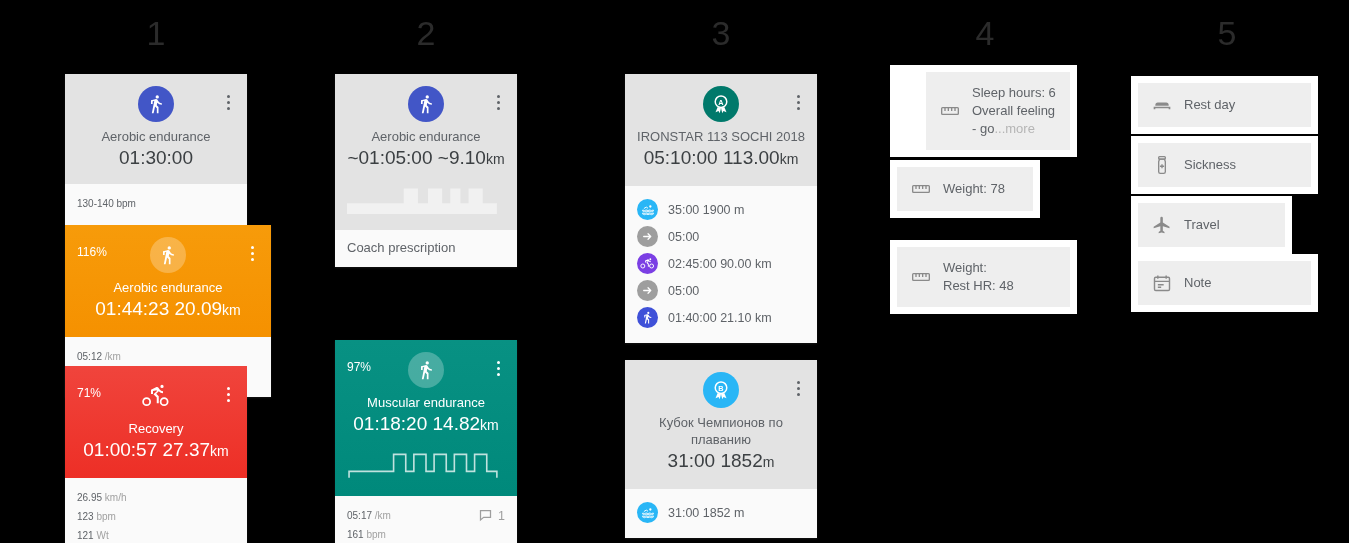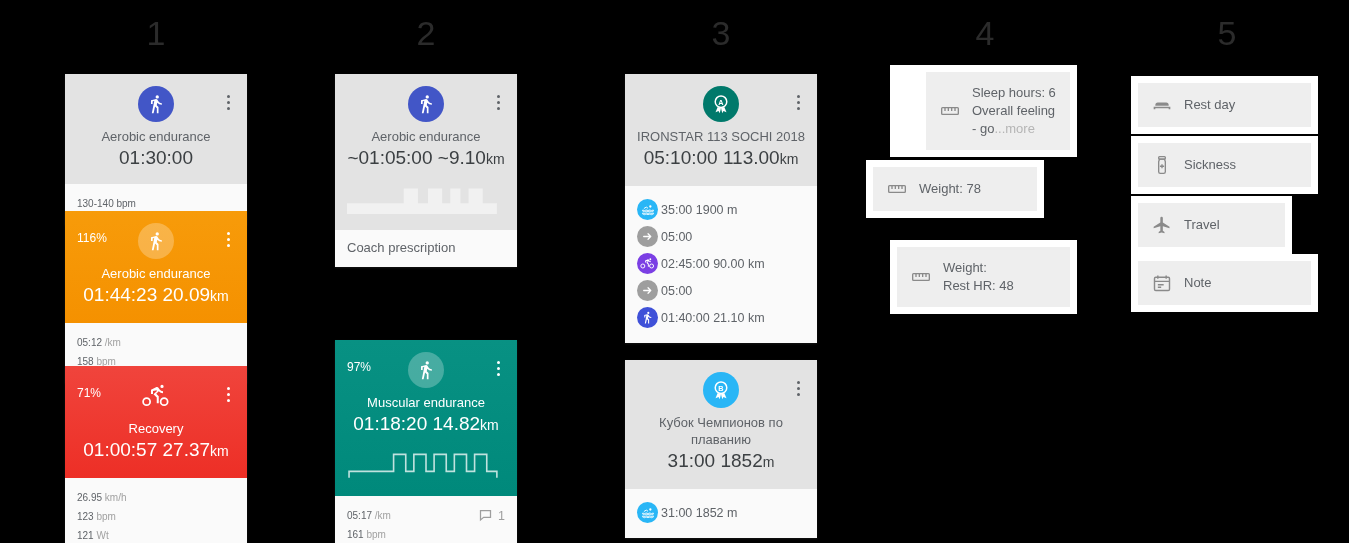--- a/index.html
+++ b/index.html
@@ -61,21 +61,21 @@
   .foot .note{ font-size:13px; color:#5f6368; }
 
   .spark{ width:100%; height:36px; margin-top:8px; display:block; }
 
   .comment{
     position:absolute; right:12px; top:12px; display:flex; align-items:center; gap:5px;
     font-size:12.5px; color:#9e9e9e;
   }
 
   .leglist{ padding:10px 12px 12px; }
-  .legrow{ display:flex; align-items:center; gap:3px; padding:3px 0; }
+  .legrow{ display:flex; align-items:center; gap:10px; padding:3px 0; }
   .legrow .dot{ width:21px; height:21px; border-radius:50%; display:flex; align-items:center; justify-content:center; flex:0 0 auto; }
   .legrow .txt{ font-size:12.5px; color:#5f6368; white-space:nowrap; }
   .d-swim{ background:#29b6f6; } .d-tr{ background:#9e9e9e; }
   .d-bike{ background:#7b3fe4; } .d-run{ background:#3f51d8; }
 
   .simple{
     position:absolute; background:#fff; padding:7px;
   }
   .simple .inner{
     background:#eeeeee; display:flex; align-items:center; gap:12px;
@@ -112,21 +112,21 @@
       <div class="title">Aerobic endurance</div>
       <div class="metrics">
         <span>01:30:00</span>
       </div>
     </div>
     <div class="foot">
       <div class="line">130-140 bpm</div>
     </div>
   </div>
 
-  <div class="card" style="left:65px; top:211px; width:182px;">
+  <div class="card" style="left:65px; top:225px; width:206px;">
     <div class="hero orange">
       <div class="pct">116%</div>
       <div class="kebab light">
           <i></i>
           <i></i>
           <i></i>
         </div>
       <div class="badge ghost">
         <svg width="20" height="20" viewBox="0 0 24 24" fill="#fff">
             <path d="M13.5 5.5a2 2 0 1 0 0-4 2 2 0 0 0 0 4zM9.8 8.9L7 23h2.1l1.8-8 2.1 2v6h2v-7.5l-2.1-2 .6-3A7 7 0 0 0 19 13v-2a5 5 0 0 1-4.2-2.4l-1-1.6c-.4-.6-1-1-1.8-1-.3 0-.5 0-.8.2L6 7.5V12h2V8.9l1.8-.7z"></path>
@@ -360,21 +360,21 @@
             <path d="M6 8v4M10 8v4M14 8v4M18 8v4"></path>
           </svg>
       </span>
       <span class="lbl">
         <span>Sleep hours: 6</span><br>
         <span>Overall feeling - go</span><span class="more">...more</span>
       </span>
     </div>
   </div>
 
-  <div class="simple" style="left:866px; top:160px; width:178px;">
+  <div class="simple" style="left:890px; top:160px; width:150px;">
     <div class="inner">
       <span class="gicon">
         <svg viewBox="0 0 24 24" fill="none" stroke="currentColor" stroke-width="1.6">
             <rect x="2" y="8" width="20" height="8" rx="1"></rect>
             <path d="M6 8v4M10 8v4M14 8v4M18 8v4"></path>
           </svg>
       </span>
       <span class="lbl">
         <span>Weight: 78</span>
       </span>

